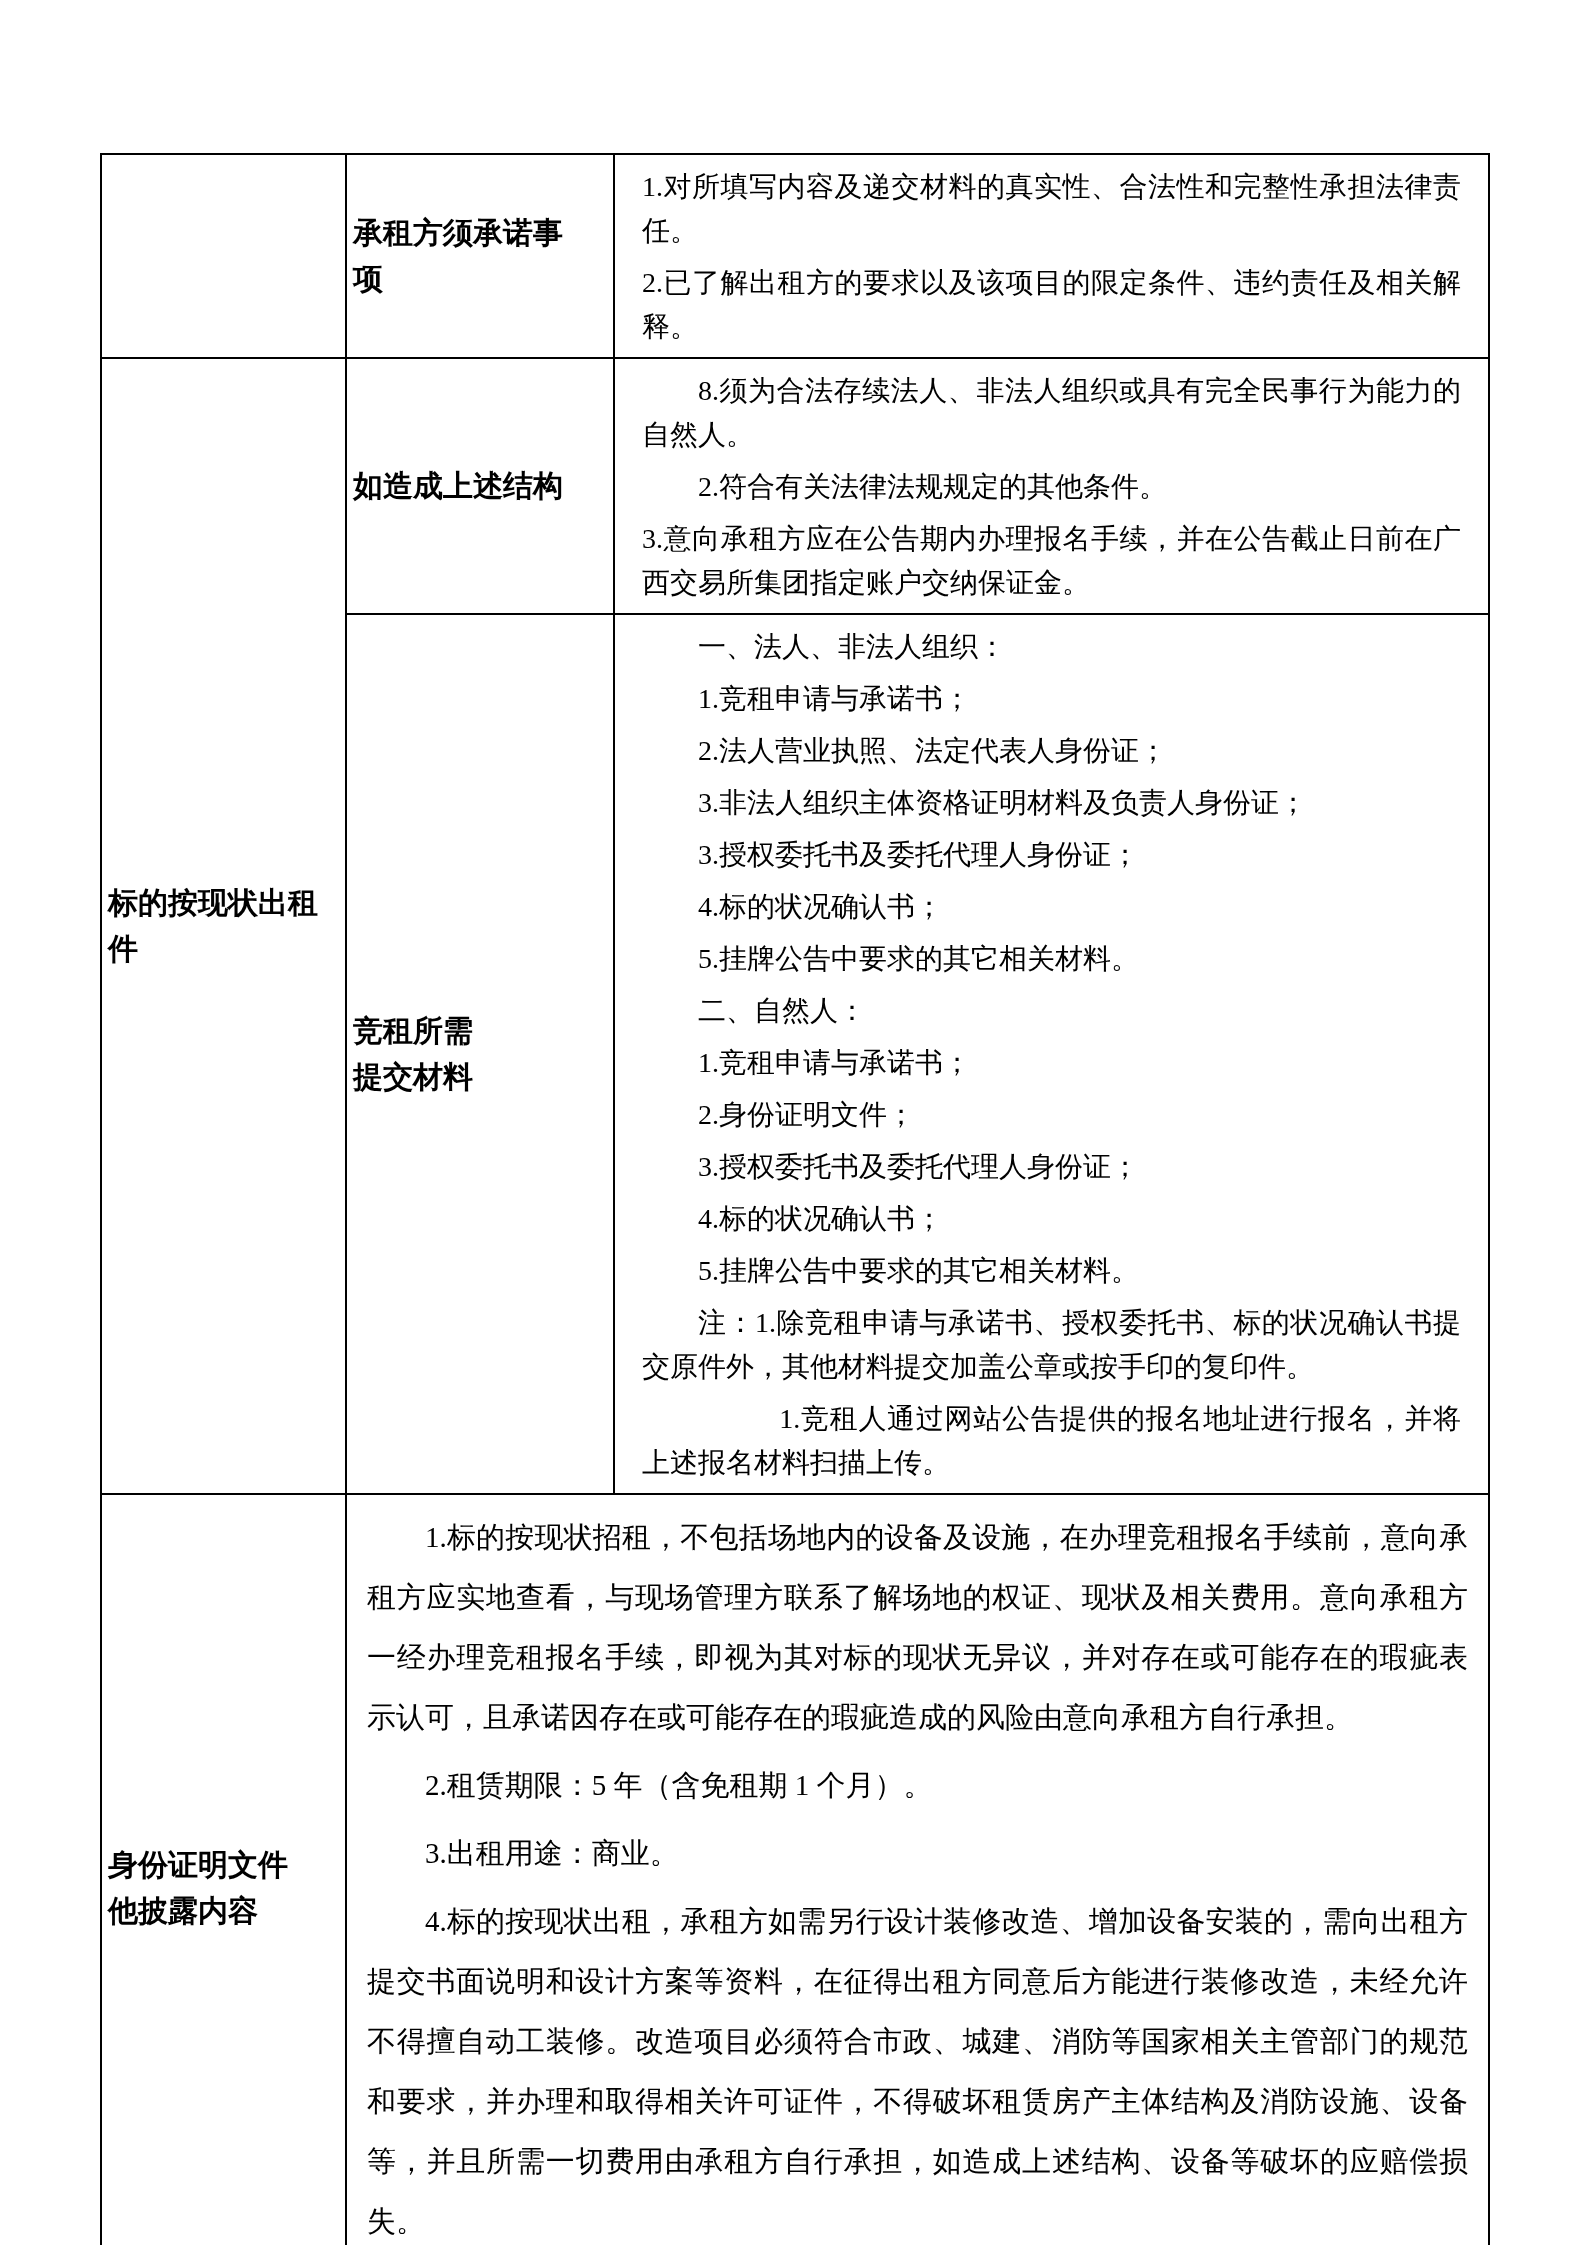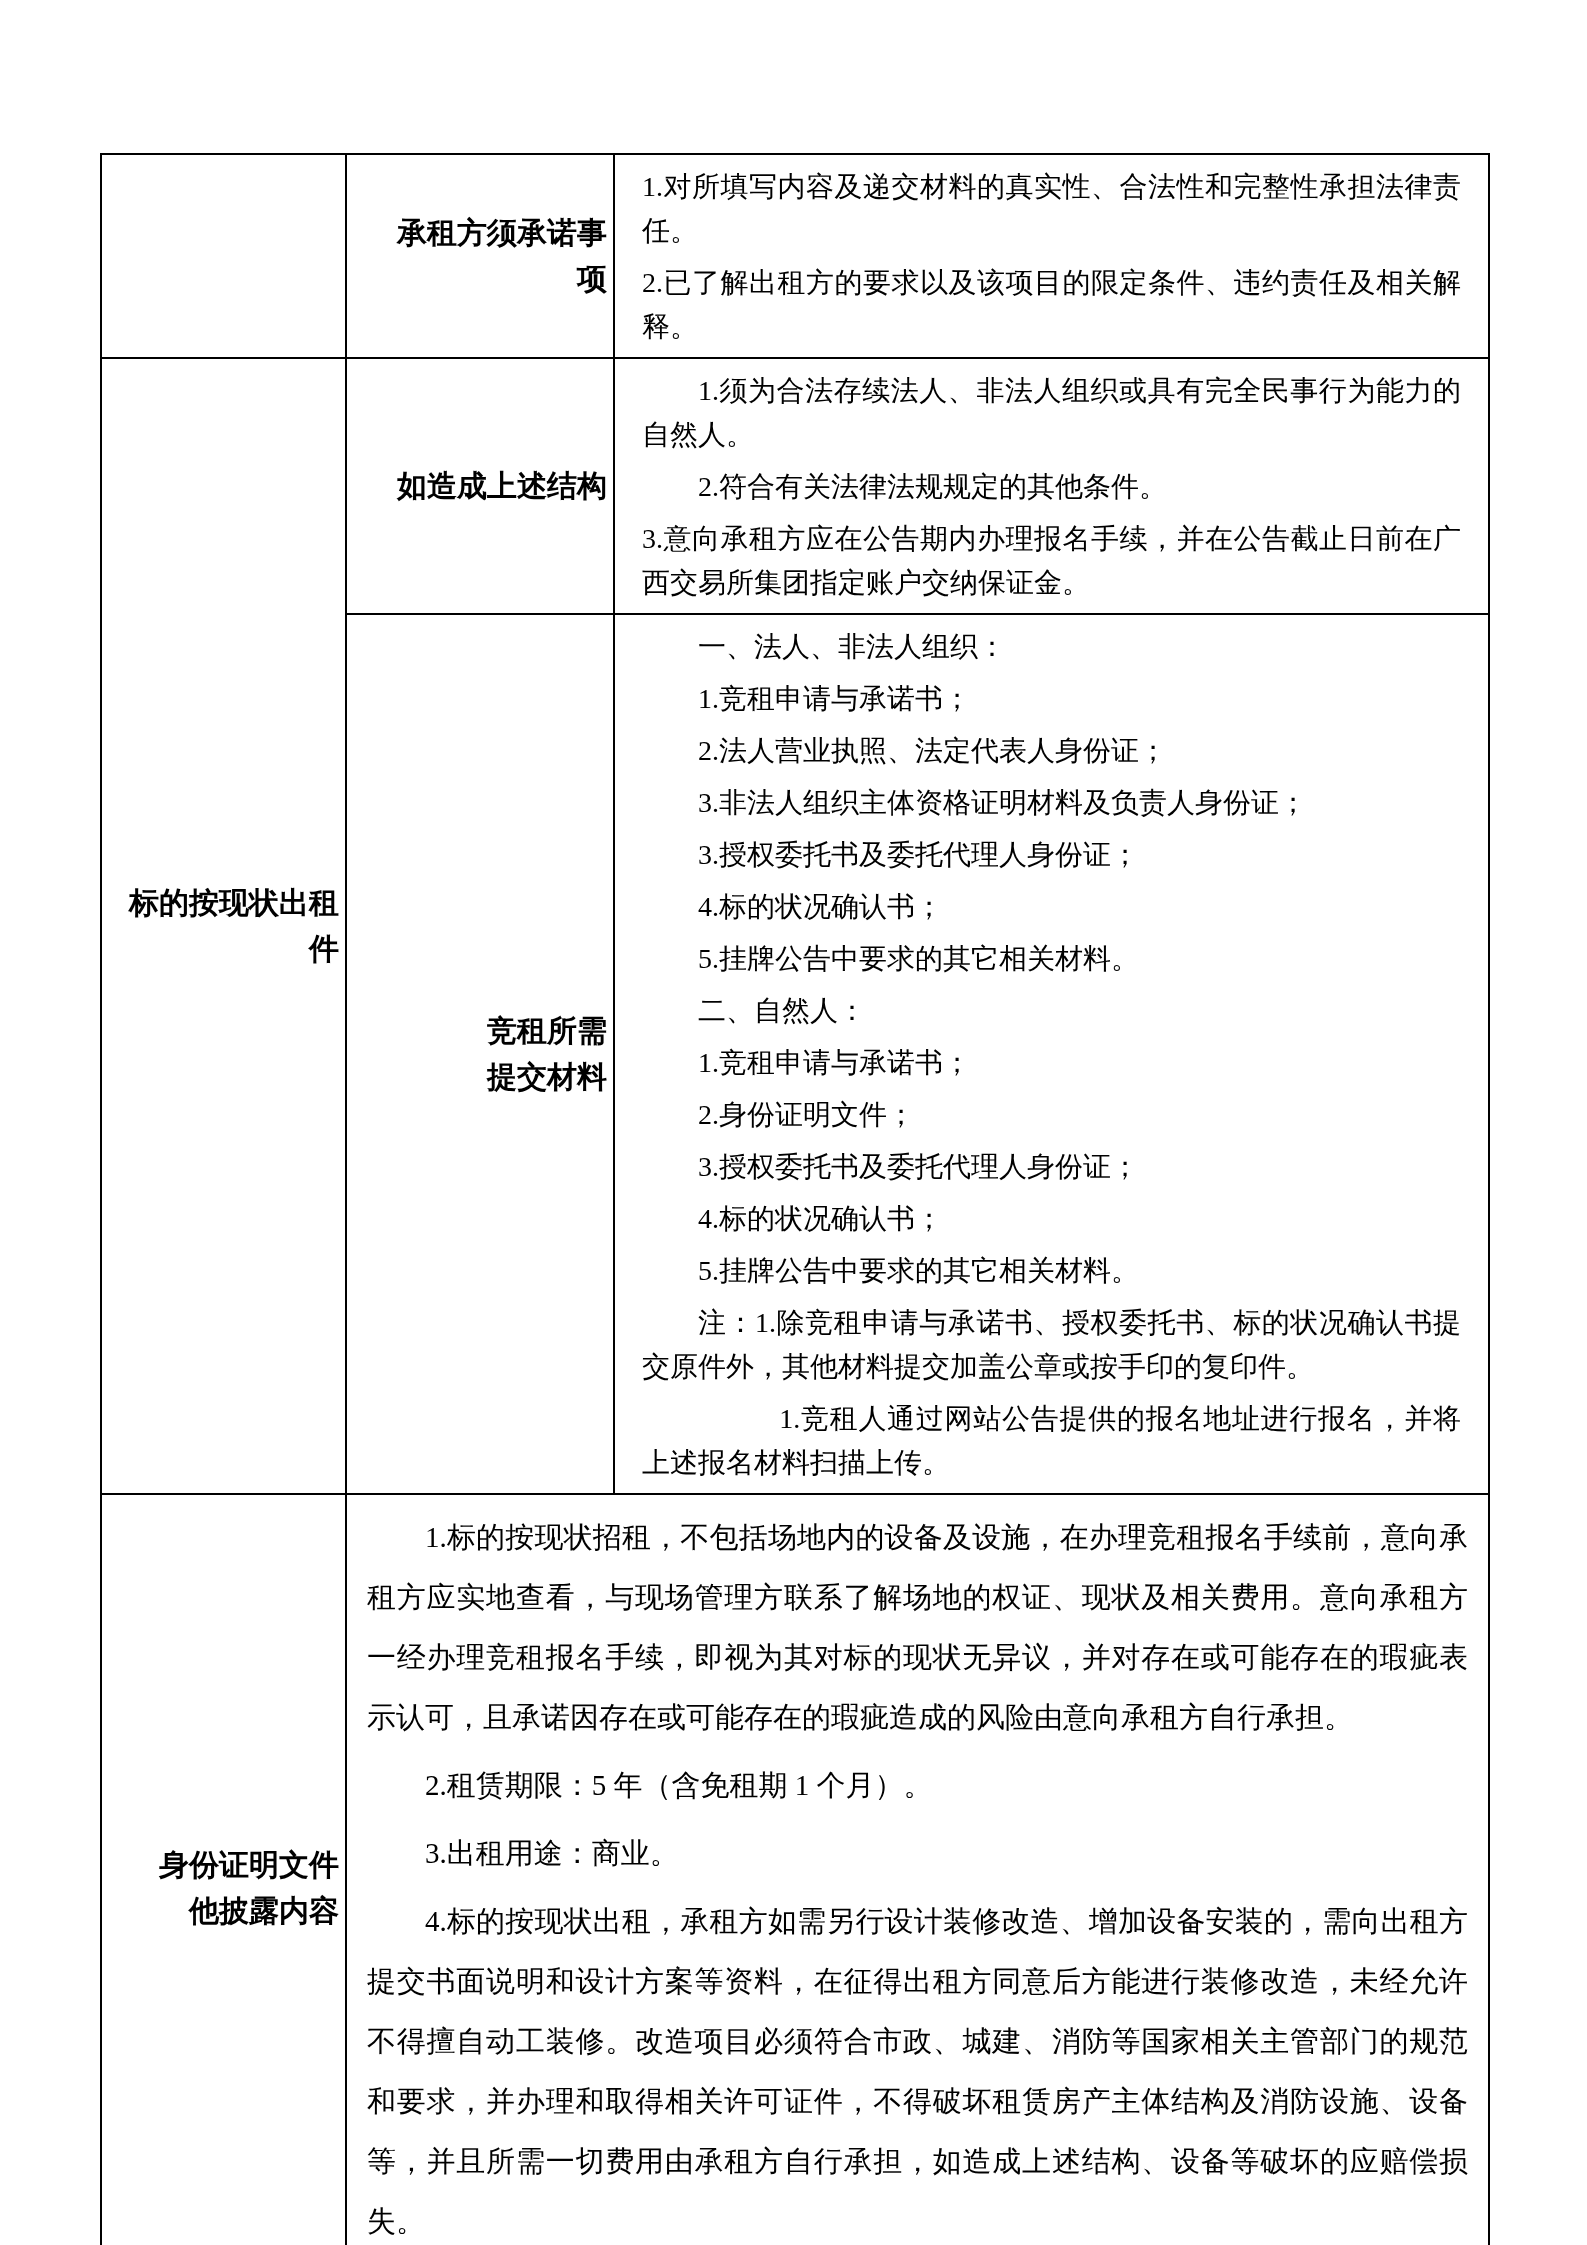--- a/index.html
+++ b/index.html
@@ -21,21 +21,21 @@
     top: 153px;
     width: 1388px;
     border-collapse: collapse;
     table-layout: fixed;
   }
   table.doc-table td {
     border: 2px solid #000000;
     overflow: hidden;
   }
   td.hdr {
-    text-align: right;
+    text-align: left;
     vertical-align: middle;
     font-weight: bold;
     font-size: 30px;
     line-height: 46px;
     white-space: pre-line;
     padding: 0 6px;
   }
   td.body {
     vertical-align: top;
     font-size: 28px;
@@ -71,21 +71,21 @@
       <td class="body">
         <p class="noind">1.对所填写内容及递交材料的真实性、合法性和完整性承担法律责任。</p>
         <p class="noind">2.已了解出租方的要求以及该项目的限定条件、违约责任及相关解释。</p>
       </td>
     </tr>
     <tr class="r2" style="height:223px">
       <td class="hdr" rowspan="2">标的按现状出租
 件</td>
       <td class="hdr">如造成上述结构</td>
       <td class="body">
-        <p class="ind2">1.须为合法存续法人、非法人组织或具有完全民事行为能力的自然人。</p>
+        <p class="ind2">8.须为合法存续法人、非法人组织或具有完全民事行为能力的自然人。</p>
         <p class="ind2">2.符合有关法律法规规定的其他条件。</p>
         <p class="noind">3.意向承租方应在公告期内办理报名手续，并在公告截止日前在广西交易所集团指定账户交纳保证金。</p>
       </td>
     </tr>
     <tr class="r3" style="height:745px">
       <td class="hdr">竞租所需
 提交材料</td>
       <td class="body">
         <p class="ind2">一、法人、非法人组织：</p>
         <p class="ind2">1.竞租申请与承诺书；</p>

